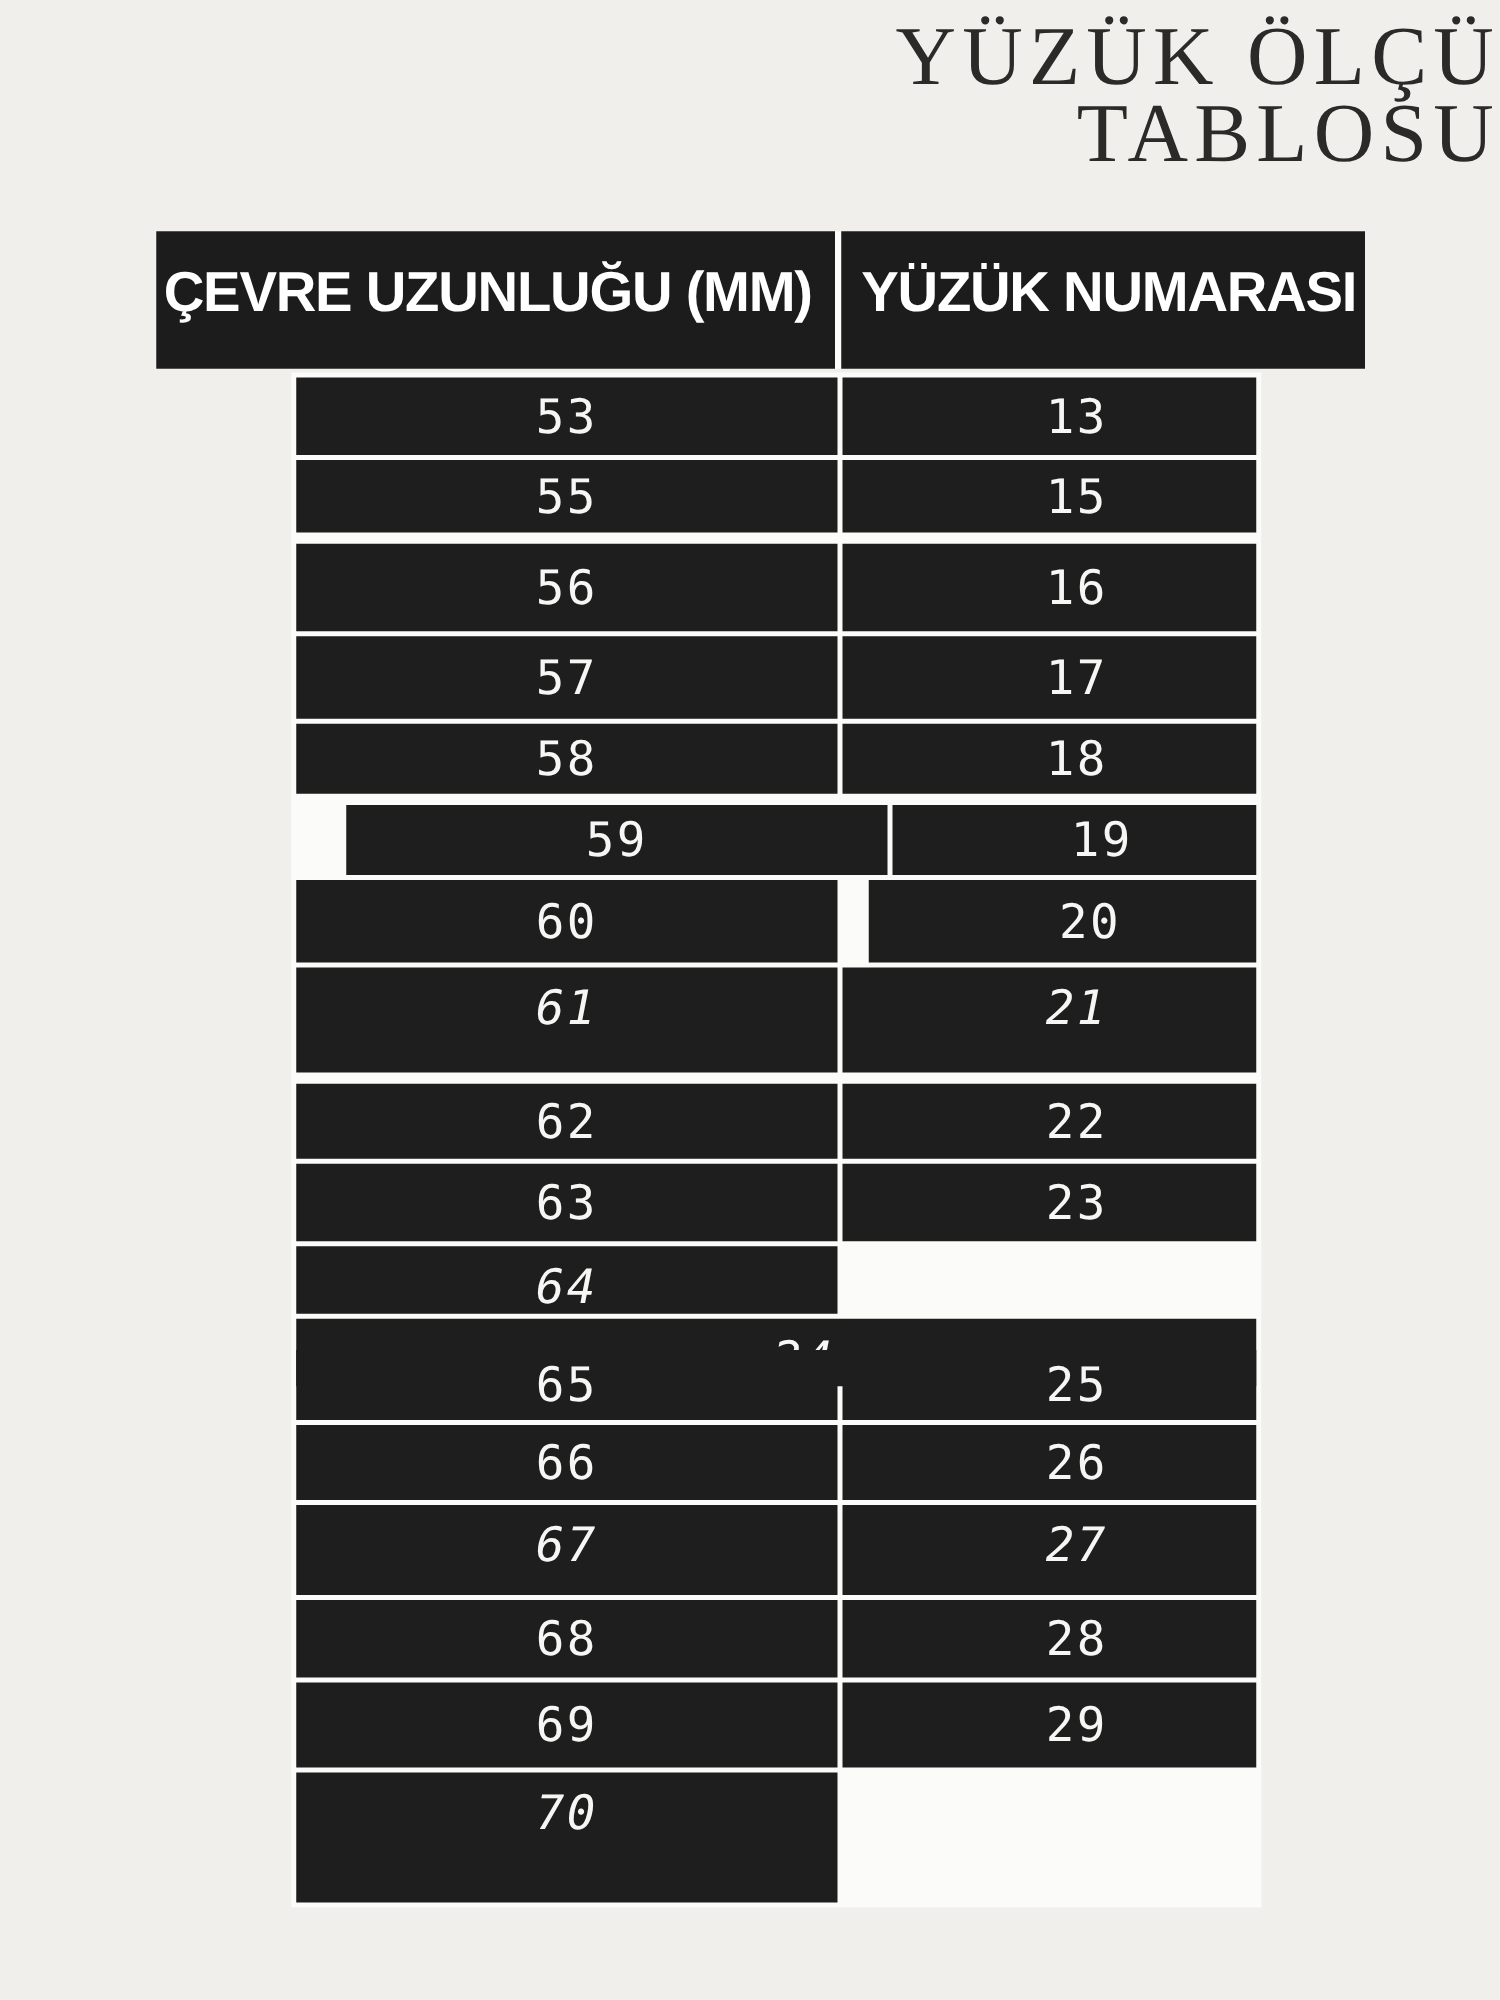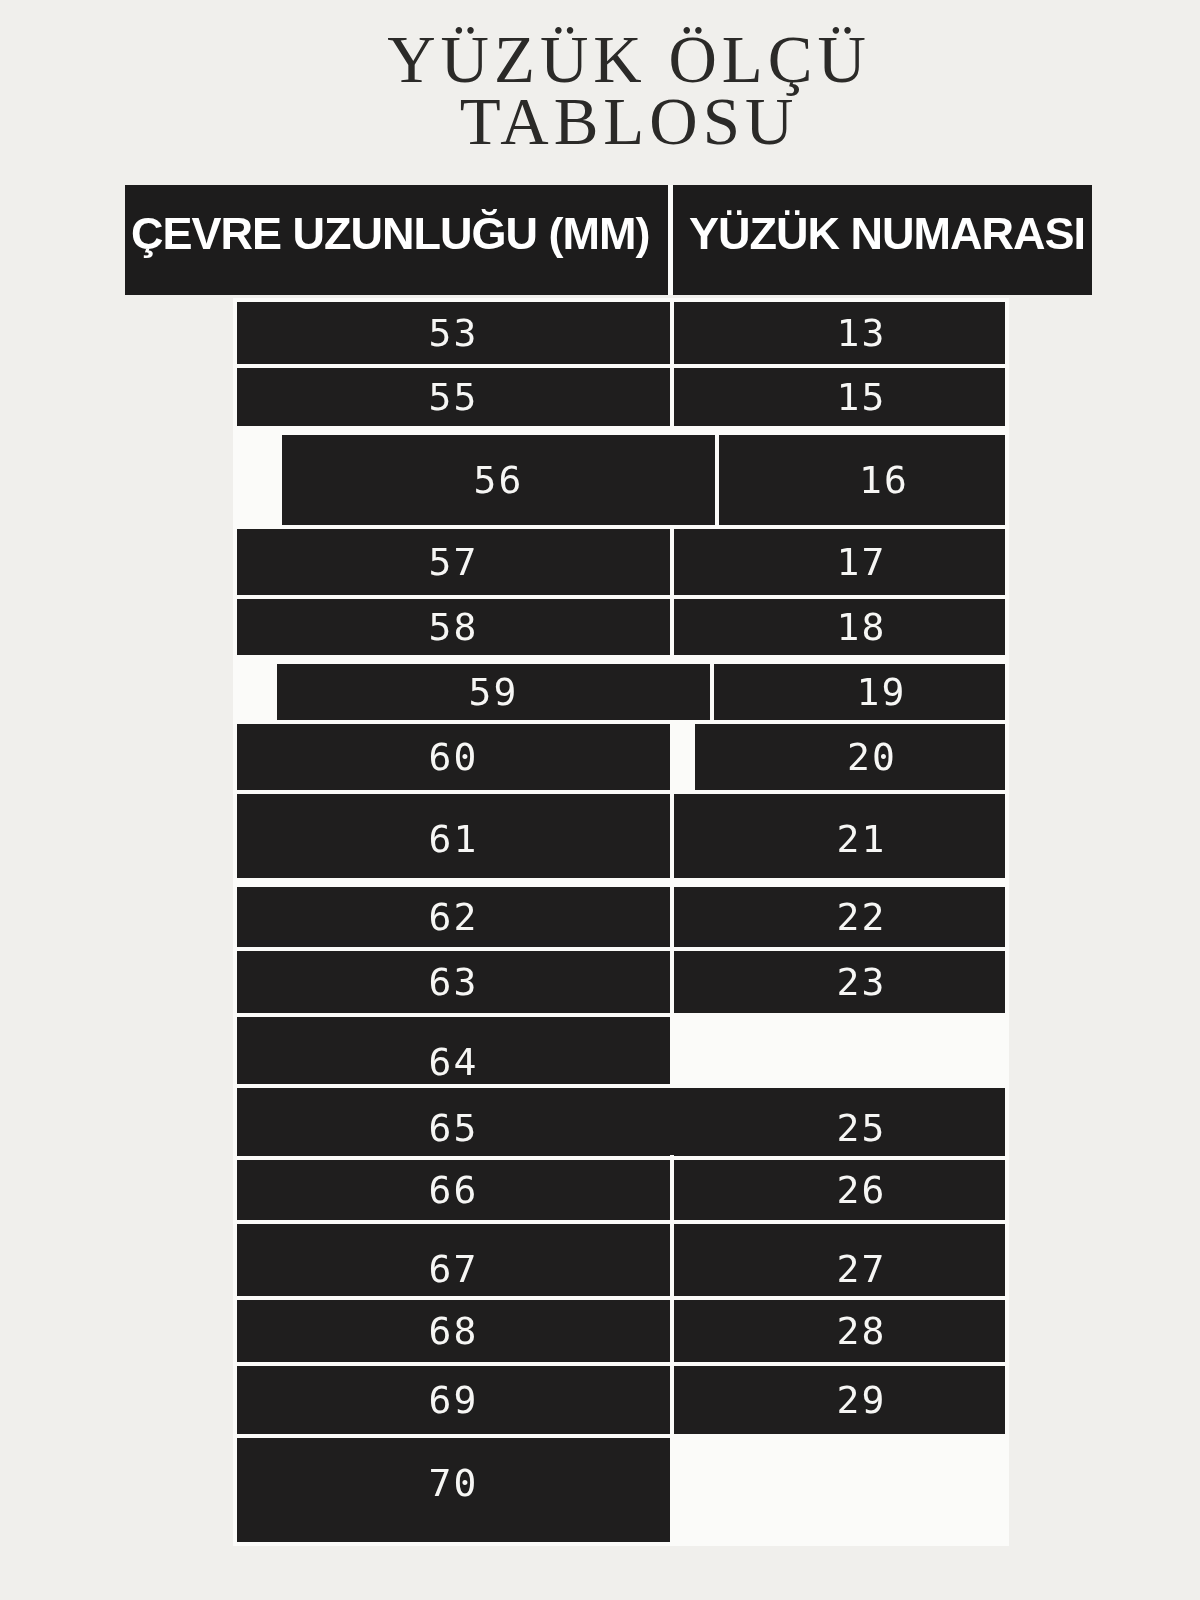--- a/index.html
+++ b/index.html
@@ -5,23 +5,23 @@
   * { box-sizing: border-box; margin: 0; padding: 0; }
   html, body { width: 1200px; height: 1600px; }
   body {
     position: relative;
     background: var(--page-bg, #f0efec);
     font-family: "Liberation Sans", sans-serif;
     overflow: hidden;
   }
   .title {
     position: absolute;
-    top: 28px; left: 0; right: 0;
+    top: 14px; left: 0; right: 0;
     padding-left: 58px;
-    text-align: center;
+    text-align: right;
     font-family: "Liberation Serif", serif;
     font-weight: 400;
     font-size: 67px;
     line-height: 0.93;
     letter-spacing: 5px;
     color: var(--title-text, #2b2a28);
   }
   .theader {
     position: absolute;
     left: 125px; top: 185px;
@@ -58,21 +58,21 @@
     color: var(--number-text, #f6f6f4);
     font-family: "DejaVu Sans Mono", monospace;
     font-size: 38px;
     letter-spacing: 2px;
     display: flex;
     align-items: center;
     justify-content: center;
   }
   .tcell.left  { width: 433px; }
   .tcell.right { flex: 1; padding-left: 44px; }
-  .trow.tall .tcell { align-items: flex-start; padding-top: 23px; }
+  .trow.tall .tcell { align-items: flex-start; padding-top: 10px; font-style: italic; }
 </style>
 </head>
 <body>
 
 <h1 class="title">
   <div>YÜZÜK ÖLÇÜ</div>
   <div>TABLOSU</div>
 </h1>
 
 <div class="theader">
@@ -82,21 +82,21 @@
 
 <div class="tbody" id="tbody">
     <div class="trow" style="height: 62px;">
       <div class="tcell left">53</div>
       <div class="tcell right">13</div>
     </div>
     <div class="trow group-end" style="height: 58px; border-radius: 10px;">
       <div class="tcell left">55</div>
       <div class="tcell right">15</div>
     </div>
-    <div class="trow" style="height: 90px; margin-left: 45px;">
+    <div class="trow" style="height: 70px;">
       <div class="tcell left">56</div>
       <div class="tcell right">16</div>
     </div>
     <div class="trow" style="height: 66px;">
       <div class="tcell left">57</div>
       <div class="tcell right">17</div>
     </div>
     <div class="trow group-end" style="height: 56px;">
       <div class="tcell left">58</div>
       <div class="tcell right">18</div>

